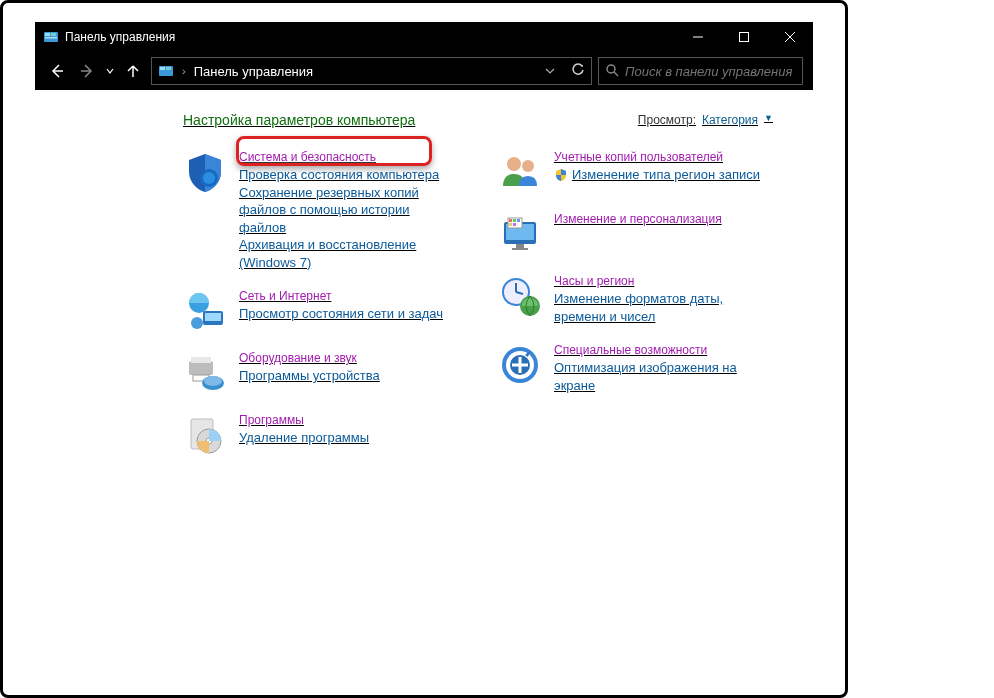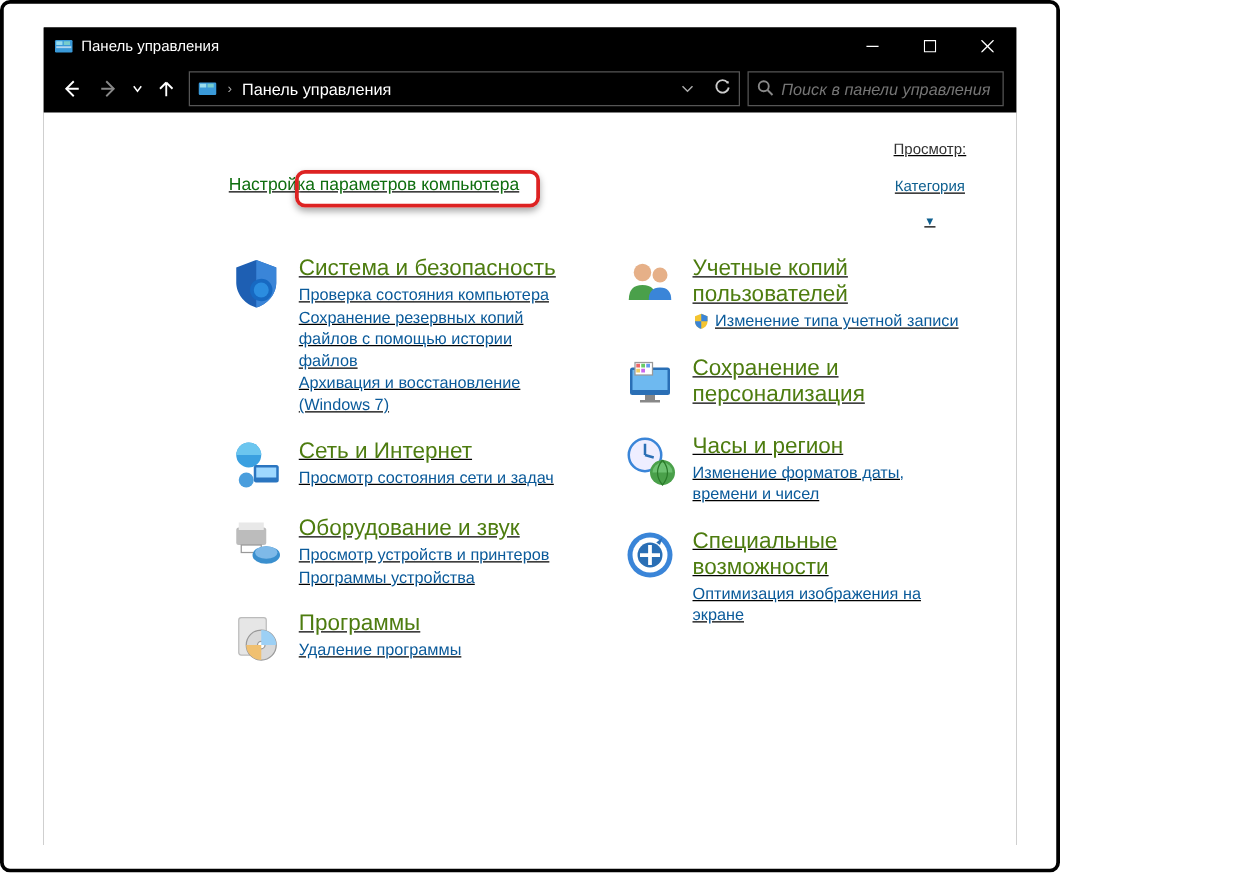--- a/index.html
+++ b/index.html
@@ -27,32 +27,32 @@
   .addressbar .addr-spacer { flex: 1; }
   .addressbar .addr-dd { color: #aaa; }
   .addressbar .refresh { color: #aaa; margin-left: 10px; }
   .searchbar { width: 205px; height: 28px; border: 1px solid #555; display: flex; align-items: center; padding: 0 6px; gap: 6px; }
   .searchbar input { background: transparent; border: none; color: #888; font-size: 13px; outline: none; width: 100%; font-style: italic; }
 
   
   .content { background: #fff; position: absolute; top: 68px; left: 0; right: 0; bottom: 0; padding: 22px 0 0 0; text-decoration: underline; }
   .header-row { display: flex; align-items: center; padding: 0 40px 0 148px; margin-bottom: 22px; }
   .header-row .main-heading { color: #0f6e0f; font-size: 14px; font-weight: 400; flex: 1; }
-  .view-group { display: flex; align-items: center; gap: 16px; font-size: 12px; flex-direction: column; }
+  .view-group { display: flex; align-items: flex-start; gap: 6px; font-size: 12px; }
   .view-group .view-label { color: #333; }
   .view-group .view-value { color: #0f6090; }
   .view-group .caret { color: #0f6090; font-size: 9px; }
 
   .columns { display: flex; padding: 0 40px 0 148px; gap: 40px; }
   .col { flex: 1; display: flex; flex-direction: column; gap: 18px; }
 
   .category { display: flex; gap: 12px; }
   .category .cat-icon { width: 44px; height: 44px; flex-shrink: 0; }
   .category .cat-body { display: flex; flex-direction: column; }
-  .cat-title { color: #4d7c0f; font-size: 18px; margin-bottom: 2px; }
+  .cat-title { color: #a21caf; font-size: 12px; margin-bottom: 2px; }
   .cat-link { color: #0a5a9a; font-size: 13px; line-height: 1.35; }
   .cat-sub { display: flex; align-items: center; gap: 4px; color: #0a5a9a; font-size: 12.5px; line-height: 1.35; }
 
   .highlight-box { position: absolute; border: 3px solid #d22; border-radius: 8px; box-shadow: 0 3px 6px rgba(0,0,0,.35), inset 0 0 2px rgba(255,255,255,.8); pointer-events: none; }
 
   .shield-sm { width: 14px; height: 14px; }
 </style>
 </head>
 <body>
 
@@ -198,21 +198,20 @@
             <svg viewBox="0 0 44 44">
                   <rect x="6" y="10" width="24" height="14" rx="2" fill="#bcbcbc"></rect>
                   <rect x="8" y="6" width="20" height="6" fill="#e8e8e8"></rect>
                   <rect x="10" y="24" width="16" height="6" fill="#fff" stroke="#999"></rect>
                   <ellipse cx="30" cy="32" rx="11" ry="7" fill="#3a8fce"></ellipse>
                   <ellipse cx="30" cy="30" rx="9" ry="5" fill="#7eb9e8"></ellipse>
                 </svg>
           </div>
           <div class="cat-body">
             <a class="cat-title">Оборудование и звук</a>
-            <a class="cat-link">Просмотр устройств и принтеров</a>
             <a class="cat-link">Программы устройства</a>
           </div>
         </div>
 
         <div class="category">
           <div class="cat-icon">
             <svg viewBox="0 0 44 44">
                   <rect x="8" y="6" width="22" height="30" rx="2" fill="#e6e6e6" stroke="#bbb"></rect>
                   <circle cx="26" cy="28" r="12" fill="#d9d9d9" stroke="#999"></circle>
                   <circle cx="26" cy="28" r="3" fill="#fff" stroke="#999"></circle>
@@ -241,42 +240,42 @@
           <div class="cat-body">
             <a class="cat-title">Учетные копий пользователей</a>
             <div class="cat-sub">
               <span class="shield-sm">
                 <svg viewBox="0 0 14 14">
                       <path d="M7 1 L12 3 V7 C12 10 10 12.5 7 13 C4 12.5 2 10 2 7 V3 Z" fill="#f4c430"></path>
                       <path d="M7 1 L12 3 V7 L7 7 Z" fill="#3a85d8"></path>
                       <path d="M2 7 L7 7 V13 C4 12.5 2 10 2 7 Z" fill="#3a85d8"></path>
                     </svg>
               </span>
-              <a class="cat-link">Изменение типа учетной записи</a>
+              <a class="cat-link">Изменение типа регион записи</a>
             </div>
           </div>
         </div>
 
         <div class="category">
           <div class="cat-icon">
             <svg viewBox="0 0 44 44">
                   <rect x="6" y="10" width="32" height="22" rx="2" fill="#2a6fb5"></rect>
                   <rect x="8" y="12" width="28" height="16" fill="#6eb9f0"></rect>
                   <rect x="18" y="32" width="8" height="4" fill="#888"></rect>
                   <rect x="14" y="36" width="16" height="2" fill="#888"></rect>
                   <rect x="10" y="6" width="14" height="10" fill="#fff" stroke="#999"></rect>
                   <rect x="11" y="7" width="3" height="3" fill="#e66"></rect>
                   <rect x="15" y="7" width="3" height="3" fill="#6c6"></rect>
                   <rect x="19" y="7" width="3" height="3" fill="#69e"></rect>
                   <rect x="11" y="11" width="3" height="3" fill="#ec6"></rect>
                   <rect x="15" y="11" width="3" height="3" fill="#c6e"></rect>
                 </svg>
           </div>
           <div class="cat-body">
-            <a class="cat-title">Сохранение и персонализация</a>
+            <a class="cat-title">Изменение и персонализация</a>
           </div>
         </div>
 
         <div class="category">
           <div class="cat-icon">
             <svg viewBox="0 0 44 44">
                   <circle cx="18" cy="18" r="13" fill="#eef" stroke="#3a85d8" stroke-width="2"></circle>
                   <line x1="18" y1="18" x2="18" y2="9" stroke="#2a6fb5" stroke-width="2"></line>
                   <line x1="18" y1="18" x2="25" y2="20" stroke="#2a6fb5" stroke-width="2"></line>
                   <circle cx="32" cy="32" r="10" fill="#4aa04a"></circle>

